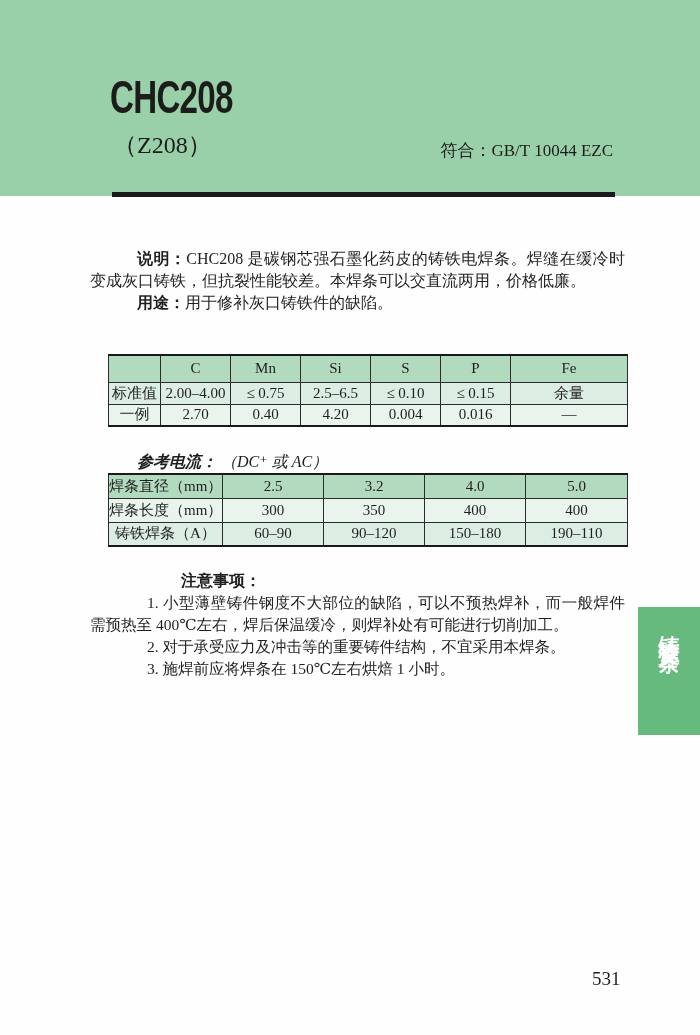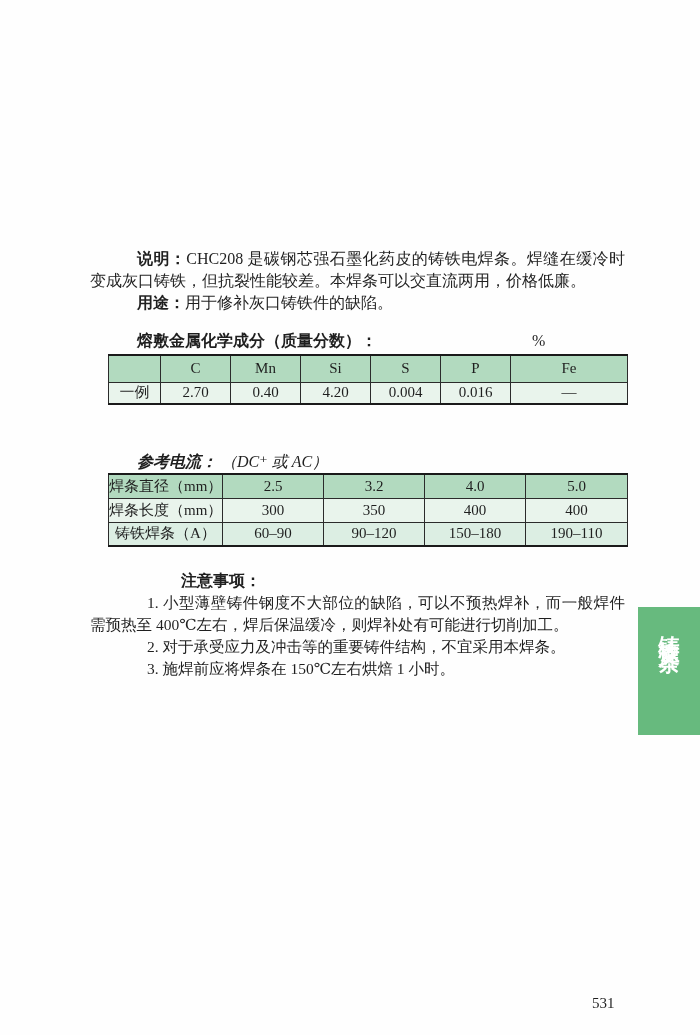--- a/index.html
+++ b/index.html
@@ -99,58 +99,69 @@
   }
   .side-tab span{
     writing-mode:vertical-rl;text-orientation:upright;
     font-family:"Liberation Sans","DejaVu Sans",sans-serif;
     font-weight:bold;font-size:21px;letter-spacing:6px;
     color:#ffffff;padding-top:11px;
   }
   
   .page-number{
     position:absolute;left:592px;top:970px;
-    font-size:15px;line-height:18px;margin-top:24px;
+    font-size:19px;line-height:18px;
   }
 </style>
 </head>
 <body>
 
 <div class="page">
 
+  <div class="header">
+    <div class="product-title">CHC208</div>
+    <div class="product-subtitle">（Z208）</div>
+    <div class="standard-label">符合：GB/T 10044 EZC</div>
+    <div class="header-rule"></div>
+  </div>
 
   <div class="description">
     <p><b class="cn-bold">说明：</b><span>CHC208 是碳钢芯强石墨化药皮的铸铁电焊条。焊缝在缓冷时变成灰口铸铁，但抗裂性能较差。本焊条可以交直流两用，价格低廉。</span></p>
     <p><b class="cn-bold">用途：</b><span>用于修补灰口铸铁件的缺陷。</span></p>
   </div>
 
-  <div class="tbl-caption" style="top:331px;">
-    <span class="cap-label">熔敷金属化学成分（质量分数）：</span>
-    <span class="cap-unit">%</span>
-  </div>
 
   <table class="data" id="comp-table" style="top:354px;">
     <colgroup>
       <col style="width:52px">
         <col style="width:70px">
         <col style="width:70px">
       <col style="width:70px">
         <col style="width:70px">
         <col style="width:70px">
       <col style="width:117px">
     </colgroup>
     <tbody>
         <tr class="head-row">
       <th></th>
       <th>C</th>
       <th>Mn</th>
       <th>Si</th>
       <th>S</th>
       <th>P</th>
       <th>Fe</th>
+    </tr>
+    <tr class="row-a">
+      <td>标准值</td>
+      <td>2.00–4.00</td>
+      <td>≤ 0.75</td>
+      <td>2.5–6.5</td>
+      <td>≤ 0.10</td>
+      <td>≤ 0.15</td>
+      <td>余量</td>
     </tr>
     <tr class="row-b">
       <td>一例</td>
       <td>2.70</td>
       <td>0.40</td>
       <td>4.20</td>
       <td>0.004</td>
       <td>0.016</td>
       <td>—</td>
     </tr>

